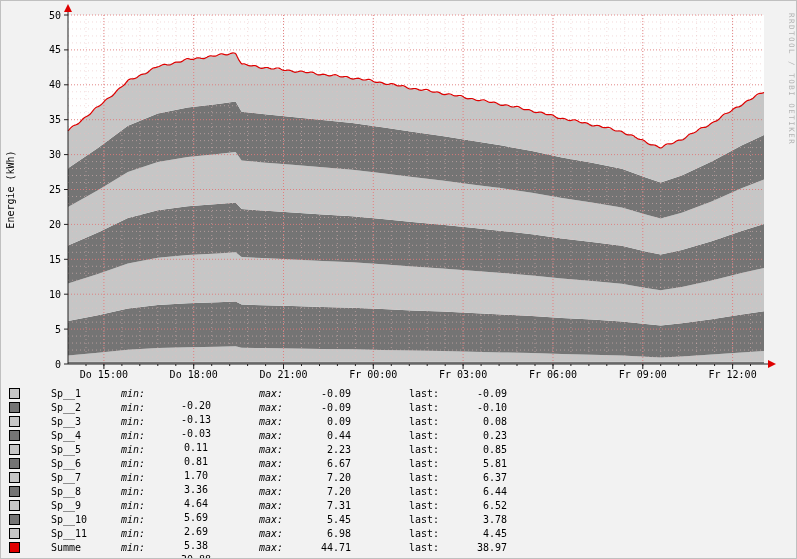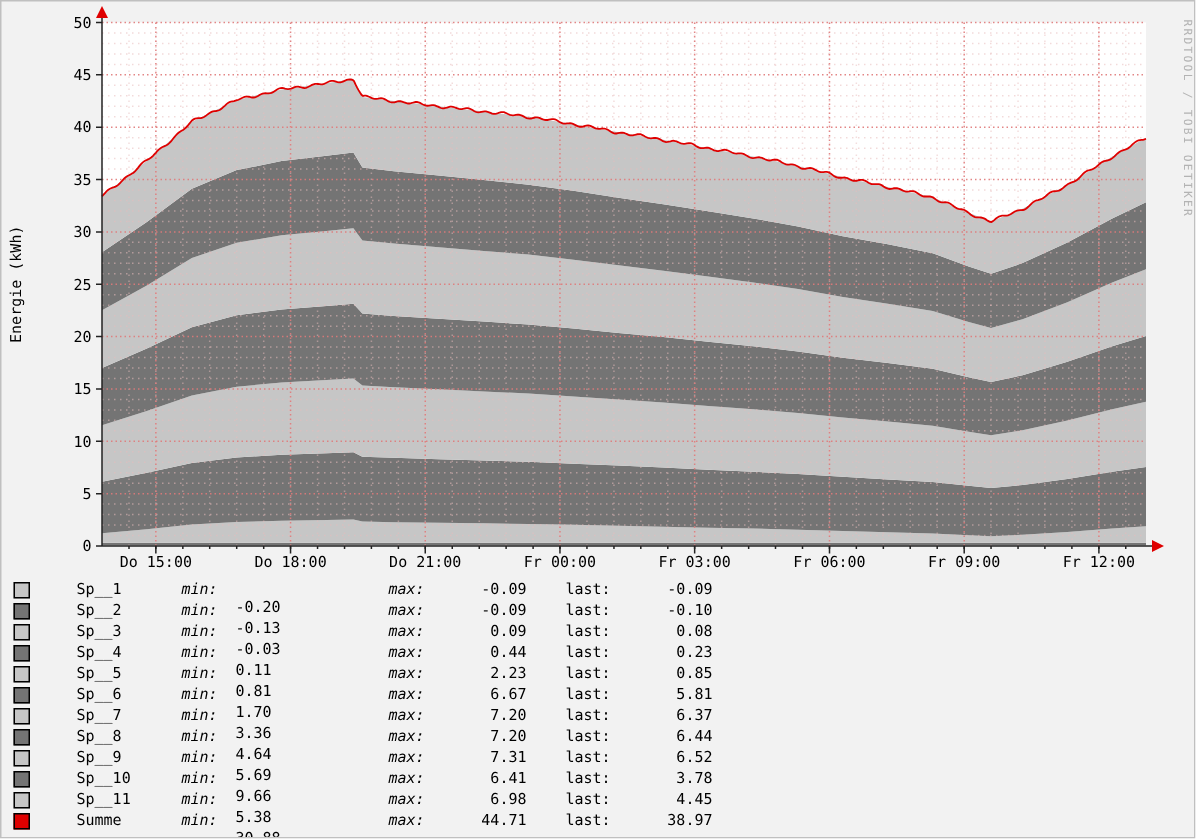--- a/index.html
+++ b/index.html
@@ -15,22 +15,22 @@
   #legend{
     padding-top:5px;
     font-family:"DejaVu Sans Mono", monospace;
     font-size:10px;
     color:#000;
   }
   .lrow{display:flex;align-items:center;height:14px;}
   .sw{width:9px;height:9px;border:1px solid #000;margin-left:8px;margin-right:4px;flex:none;}
   .nm{width:70px;flex:none;margin-left:27px;}
   .lb{width:36px;flex:none;font-style:italic;}
-  .lb3{width:40px;flex:none;}
-  .v1{width:78px;text-align:left;flex:none;margin-top:25px;}
+  .lb3{width:40px;flex:none;margin-left:32px;}
+  .v1{width:78px;text-align:center;flex:none;margin-top:25px;}
   .v2{width:56px;text-align:right;flex:none;}
   .v3{width:58px;text-align:right;flex:none;}
   .g1{width:24px;flex:none;}
   .g2{width:26px;flex:none;}
 </style>
 </head>
 <body>
 
 <div class="window">
   <svg id="chart" width="795" height="380">
@@ -332,24 +332,24 @@
         <span class="lb">max:</span>
         <span class="v2">7.31</span>
         <span class="g2"></span>
         <span class="lb3">last:</span>
         <span class="v3">6.52</span>
       </div>
       <div class="lrow">
         <span class="sw" style="background:#747474"></span>
         <span class="nm">Sp__10</span>
         <span class="lb">min:</span>
-        <span class="v1">9.66</span>
-        <span class="g1"></span>
-        <span class="lb">max:</span>
-        <span class="v2">6.41</span>
+        <span class="v1">2.69</span>
+        <span class="g1"></span>
+        <span class="lb">max:</span>
+        <span class="v2">5.45</span>
         <span class="g2"></span>
         <span class="lb3">last:</span>
         <span class="v3">3.78</span>
       </div>
       <div class="lrow">
         <span class="sw" style="background:#c6c6c6"></span>
         <span class="nm">Sp__11</span>
         <span class="lb">min:</span>
         <span class="v1">5.38</span>
         <span class="g1"></span>

